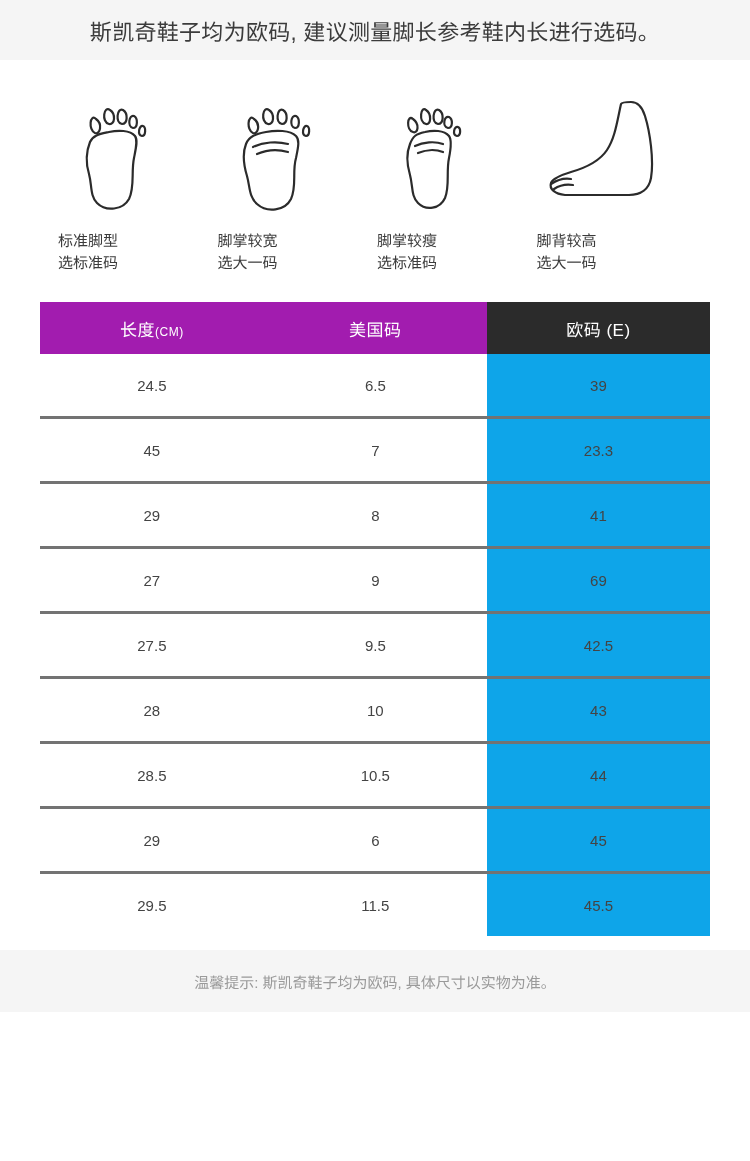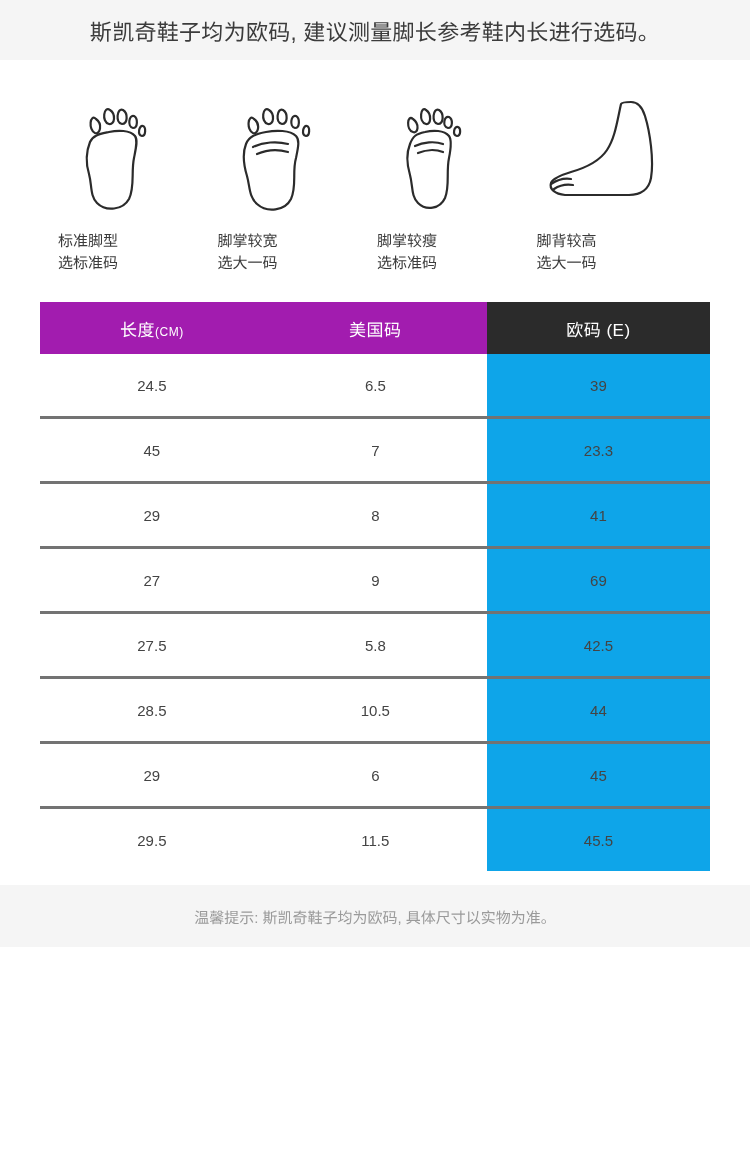--- a/index.html
+++ b/index.html
@@ -233,22 +233,27 @@
           <td class="col-us">8</td>
           <td class="col-eu">41</td>
         </tr>
         <tr>
           <td class="col-len">27</td>
           <td class="col-us">9</td>
           <td class="col-eu">69</td>
         </tr>
         <tr>
           <td class="col-len">27.5</td>
-          <td class="col-us">5.8</td>
+          <td class="col-us">9.5</td>
           <td class="col-eu">42.5</td>
+        </tr>
+        <tr>
+          <td class="col-len">28</td>
+          <td class="col-us">10</td>
+          <td class="col-eu">43</td>
         </tr>
         <tr>
           <td class="col-len">28.5</td>
           <td class="col-us">10.5</td>
           <td class="col-eu">44</td>
         </tr>
         <tr>
           <td class="col-len">29</td>
           <td class="col-us">6</td>
           <td class="col-eu">45</td>

